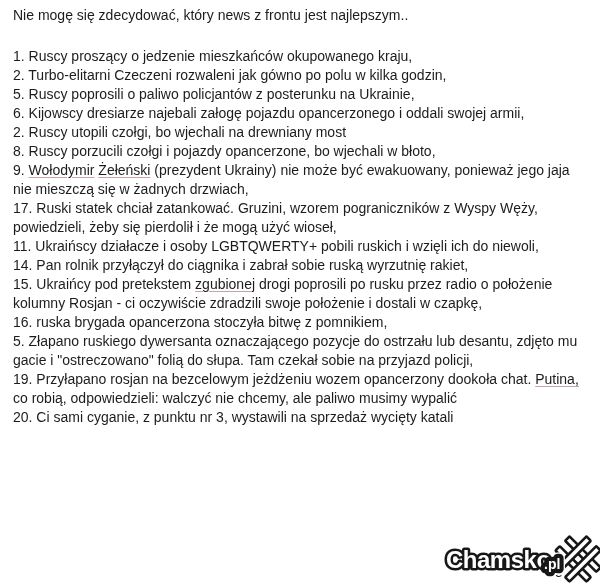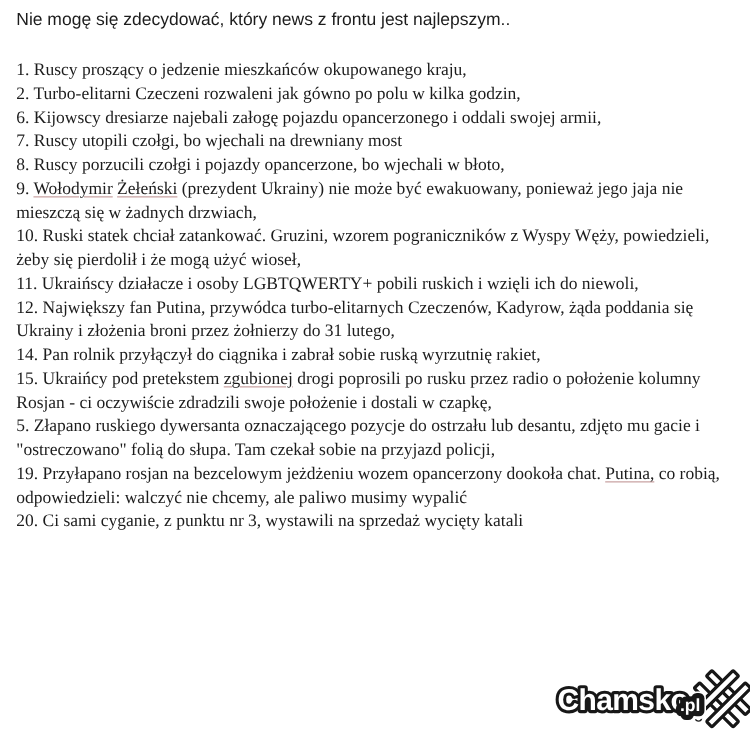--- a/index.html
+++ b/index.html
@@ -13,21 +13,21 @@
   }
   .page {
     position: relative;
     width: 600px;
     height: 585px;
     overflow: hidden;
     padding: 6px 10px 0 13px;
     background: var(--bg, #ffffff);
   }
   .title { margin: 0 0 22px 0; }
-  .news-item { margin: 0; font-family: Liberation Serif, serif; }
+  .news-item { margin: 0; }
   .misspelled {
     text-decoration: underline;
     text-decoration-color: var(--sq, #c9a3a3);
     text-decoration-thickness: 1px;
     text-underline-offset: 2px;
   }
   .tail {
     position: absolute;
     left: 555px;
     top: 560px;
@@ -59,29 +59,30 @@
 </head>
 <body>
 
 <div class="page">
 
   <p class="title">Nie mogę się zdecydować, który news z frontu jest najlepszym..</p>
 
   <div>
       <p class="news-item"><span>1. Ruscy proszący o jedzenie mieszkańców okupowanego kraju,</span></p>
       <p class="news-item"><span>2. Turbo-elitarni Czeczeni rozwaleni jak gówno po polu w kilka godzin,</span></p>
+      <p class="news-item"><span>5. Ruscy poprosili o paliwo policjantów z posterunku na Ukrainie,</span></p>
       <p class="news-item"><span>6. Kijowscy dresiarze najebali załogę pojazdu opancerzonego i oddali swojej armii,</span></p>
-      <p class="news-item"><span>7. Ruscy utopili czołgi, bo wjechali na drewniany most</span></p>
+      <p class="news-item"><span>2. Ruscy utopili czołgi, bo wjechali na drewniany most</span></p>
       <p class="news-item"><span>8. Ruscy porzucili czołgi i pojazdy opancerzone, bo wjechali w błoto,</span></p>
       <p class="news-item"><span>9. </span><span class="misspelled">Wołodymir</span><span> </span><span class="misspelled">Żełeński</span><span> (prezydent Ukrainy) nie może być ewakuowany, ponieważ jego jaja nie mieszczą się w żadnych drzwiach,</span></p>
-      <p class="news-item"><span>10. Ruski statek chciał zatankować. Gruzini, wzorem pograniczników z Wyspy Węży, powiedzieli, żeby się pierdolił i że mogą użyć wioseł,</span></p>
+      <p class="news-item"><span>17. Ruski statek chciał zatankować. Gruzini, wzorem pograniczników z Wyspy Węży, powiedzieli, żeby się pierdolił i że mogą użyć wioseł,</span></p>
       <p class="news-item"><span>11. Ukraińscy działacze i osoby LGBTQWERTY+ pobili ruskich i wzięli ich do niewoli,</span></p>
-      <p class="news-item"><span>12. Największy fan Putina, przywódca turbo-elitarnych Czeczenów, Kadyrow, żąda poddania się Ukrainy i złożenia broni przez żołnierzy do 31 lutego,</span></p>
       <p class="news-item"><span>14. Pan rolnik przyłączył do ciągnika i zabrał sobie ruską wyrzutnię rakiet,</span></p>
       <p class="news-item"><span>15. Ukraińcy pod pretekstem </span><span class="misspelled">zgubionej</span><span> drogi poprosili po rusku przez radio o położenie kolumny Rosjan - ci oczywiście zdradzili swoje położenie i dostali w czapkę,</span></p>
+      <p class="news-item"><span>16. ruska brygada opancerzona stoczyła bitwę z pomnikiem,</span></p>
       <p class="news-item"><span>5. Złapano ruskiego dywersanta oznaczającego pozycje do ostrzału lub desantu, zdjęto mu gacie i "ostreczowano" folią do słupa. Tam czekał sobie na przyjazd policji,</span></p>
       <p class="news-item"><span>19. Przyłapano rosjan na bezcelowym jeżdżeniu wozem opancerzony dookoła chat. </span><span class="misspelled">Putina,</span><span> co robią, odpowiedzieli: walczyć nie chcemy, ale paliwo musimy wypalić</span></p>
       <p class="news-item"><span>20. Ci sami cyganie, z punktu nr 3, wystawili na sprzedaż wycięty katali</span></p>
     </div>
 
   <span class="tail">gu</span>
 
   <div class="watermark">
     <svg class="wm-svg" width="170" height="58" viewBox="0 0 170 58">
       <g>

